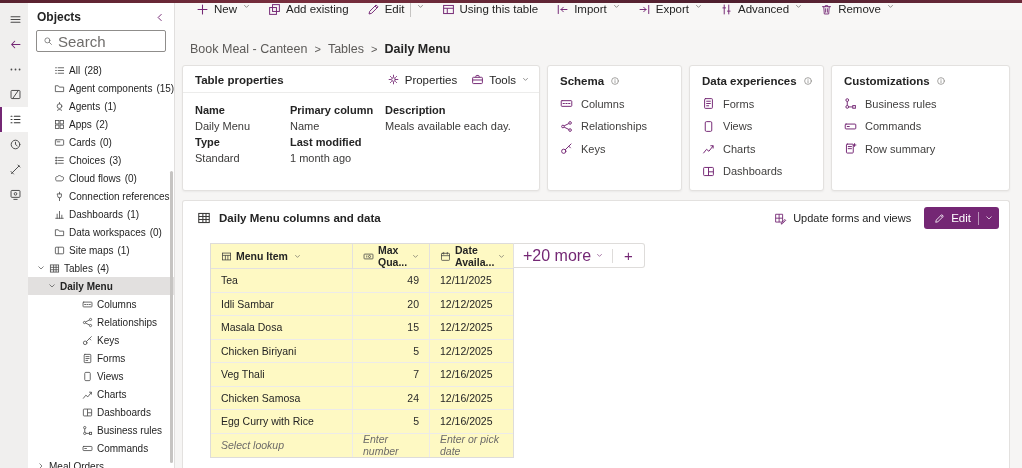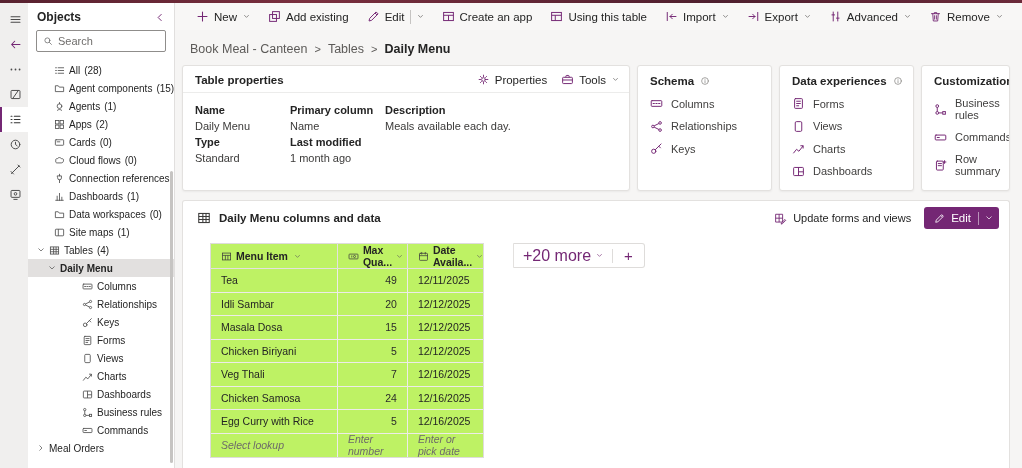--- a/index.html
+++ b/index.html
@@ -13,50 +13,50 @@
   .rail-btn { height:25px; display:flex; align-items:center; justify-content:center; color:#4a4a4a; border-left:2px solid transparent; cursor:pointer; }
   .rail-btn.accent { color:#742774; }
   .rail-btn.selected { background:#fff; border-left:2px solid #742774; color:#333; }
 
   
   .sidebar { width:147px; background:#fff; border-right:1px solid #e1dfde; display:flex; flex-direction:column; position:relative; flex-shrink:0; }
   .sb-head { display:flex; align-items:center; justify-content:space-between; padding:7px 9px 5px 9px; }
   .sb-title { font-weight:bold; font-size:12px; }
   .sb-collapse { color:#742774; cursor:pointer; display:flex; }
   .sb-search { margin:1px 8px 9px 8px; border:1px solid #8f8d8b; border-radius:2px; height:22px; display:flex; align-items:center; gap:5px; padding:0 6px; color:#666; background:#fff; }
-  .sb-search input { border:none; outline:none; width:90px; font-size:11px; font-family:inherit; color:#242424; background:transparent; }
+  .sb-search input { border:none; outline:none; width:90px; font-size:15px; font-family:inherit; color:#242424; background:transparent; }
   .sb-search input::placeholder { color:#6f6d6b; }
   .tree { flex:1; overflow:hidden; font-size:10px; color:#242424; }
   .t-item { height:18px; display:flex; align-items:center; gap:4px; padding-left:26px; cursor:pointer; white-space:nowrap; }
   .t-item .cnt { color:#242424; }
   .t-item.chev-row { padding-left:9px; }
   .t-item.sel { background:#e2e0df; font-weight:bold; padding-left:20px; }
   .t-item.sub { padding-left:54px; }
   .t-item.collapsed-row { padding-left:9px; }
   .t-icon { display:flex; color:#4d4d4d; }
   .t-chev { display:flex; color:#4d4d4d; }
   .sb-scrollbar { position:absolute; right:1px; top:168px; width:3px; height:292px; background:#c6c4c2; border-radius:2px; }
 
   
   .main { flex:1; min-width:0; display:flex; flex-direction:column; background:#f6f5f4; }
   .toolbar { height:27px; background:#f8f7f6; display:flex; align-items:center; padding-left:12px; font-size:11.5px; flex-shrink:0; }
-  .tb-item { display:flex; align-items:center; gap:5px; padding:0 9px; height:27px; cursor:pointer; color:#242424; }
+  .tb-item { display:flex; gap:5px; padding:0 9px; height:27px; cursor:pointer; color:#242424; }
   .tb-item .ic { color:#742774; }
   .tb-chev { color:#4f4d4b; display:flex; margin-left:1px; }
   .tb-div { width:1px; height:14px; background:#c6c4c2; }
 
   .content { flex:1; padding:6px 12px 0 7px; display:flex; flex-direction:column; min-height:0; }
   .breadcrumb { font-size:12.5px; color:#5c5a58; margin:6px 0 9px 8px; display:flex; gap:7px; align-items:center; }
   .bc-link { cursor:pointer; }
   .bc-sep { font-size:11px; }
   .bc-current { font-weight:bold; color:#242424; }
 
   .cards { display:flex; gap:7px; align-items:stretch; flex-shrink:0; }
   .card { background:#fff; border:1px solid #e3e1df; border-radius:3px; box-shadow:0 1px 2px rgba(0,0,0,.05); height:126px; overflow:hidden; }
-  .card.props { width:448px; }
+  .card.props { width:358px; }
   .card.sm { width:135px; }
   .card.grow { flex:1; }
 
   .props-head { display:flex; align-items:center; padding:7px 10px 6px 12px; border-bottom:1px solid #ececeb; }
   .card-title { font-weight:bold; font-size:11.5px; }
   .props-actions { margin-left:auto; display:flex; gap:14px; align-items:center; font-size:11.5px; }
   .pa-item { display:flex; align-items:center; gap:5px; cursor:pointer; }
   .pa-item .ic { color:#742774; }
   .props-body { display:grid; grid-template-columns:95px 95px 1fr; padding:9px 12px; font-size:11px; }
   .pfield { line-height:16px; }
@@ -75,21 +75,21 @@
   .tc-title { font-weight:bold; font-size:11.5px; color:#242424; }
   .tc-right { margin-left:auto; display:flex; align-items:center; gap:13px; }
   .update-link { display:flex; align-items:center; gap:6px; font-size:11px; cursor:pointer; }
   .update-link .ic { color:#742774; }
   .edit-btn { background:#742774; color:#fff; border-radius:3px; height:22px; display:flex; align-items:center; font-size:11.5px; cursor:pointer; }
   .edit-main { display:flex; align-items:center; gap:6px; padding:0 7px 0 10px; }
   .edit-div { width:1px; height:13px; background:rgba(255,255,255,.5); }
   .edit-chev { display:flex; padding:0 6px; }
 
   .dgrid-wrap { margin:9px 0 0 27px; position:relative; font-size:10.5px; }
-  .dgrid { width:274px; border:1px solid #dedcda; background:#bef264; }
+  .dgrid { width:304px; border:1px solid #dedcda; background:#fef9c3; }
   .dg-row { display:flex; height:23.5px; border-bottom:1px solid #edebe9; }
   .dg-row:last-child { border-bottom:none; }
   .dg-row.hdr { height:25px; border-bottom:1px solid #e3e1df; font-weight:bold; }
   .dg-c { display:flex; align-items:center; border-right:1px solid #edebe9; padding:0 10px; gap:4px; min-width:0; }
   .dg-row.hdr .dg-c { border-right:1px solid #e3e1df; }
   .co1 { width:142px; }
   .co2 { width:77px; justify-content:flex-end; }
   .co3 { width:83px; border-right:none !important; }
   .hdr .co2 { justify-content:flex-start; }
   .h-ic { display:flex; color:#3f3e3d; }
@@ -509,20 +509,29 @@
             <svg class="ic11">
               <use href="#i-card"></use>
             </svg>
           </span>
           <span>Cards</span>
           <span class="cnt">(0)</span>
         </div>
       <div class="t-item">
           <span class="t-icon">
             <svg class="ic11">
+              <use href="#i-choices"></use>
+            </svg>
+          </span>
+          <span>Choices</span>
+          <span class="cnt">(3)</span>
+        </div>
+      <div class="t-item">
+          <span class="t-icon">
+            <svg class="ic11">
               <use href="#i-flow"></use>
             </svg>
           </span>
           <span>Cloud flows</span>
           <span class="cnt">(0)</span>
         </div>
       <div class="t-item">
           <span class="t-icon">
             <svg class="ic11">
               <use href="#i-plug"></use>
@@ -694,28 +703,20 @@
               <use href="#i-pencil"></use>
             </svg>
           </span>
           <span>Edit</span>
           <span class="tb-div"></span>
           <span class="tb-chev">
             <svg class="ic7">
               <use href="#i-chev-d"></use>
             </svg>
           </span>
-        </div>
-      <div class="tb-item">
-          <span>
-            <svg class="ic" style="color:#742774">
-              <use href="#i-createapp"></use>
-            </svg>
-          </span>
-          <span>Create an app</span>
         </div>
       <div class="tb-item">
           <span>
             <svg class="ic" style="color:#742774">
               <use href="#i-usingtable"></use>
             </svg>
           </span>
           <span>Using this table</span>
         </div>
       <div class="tb-item">

